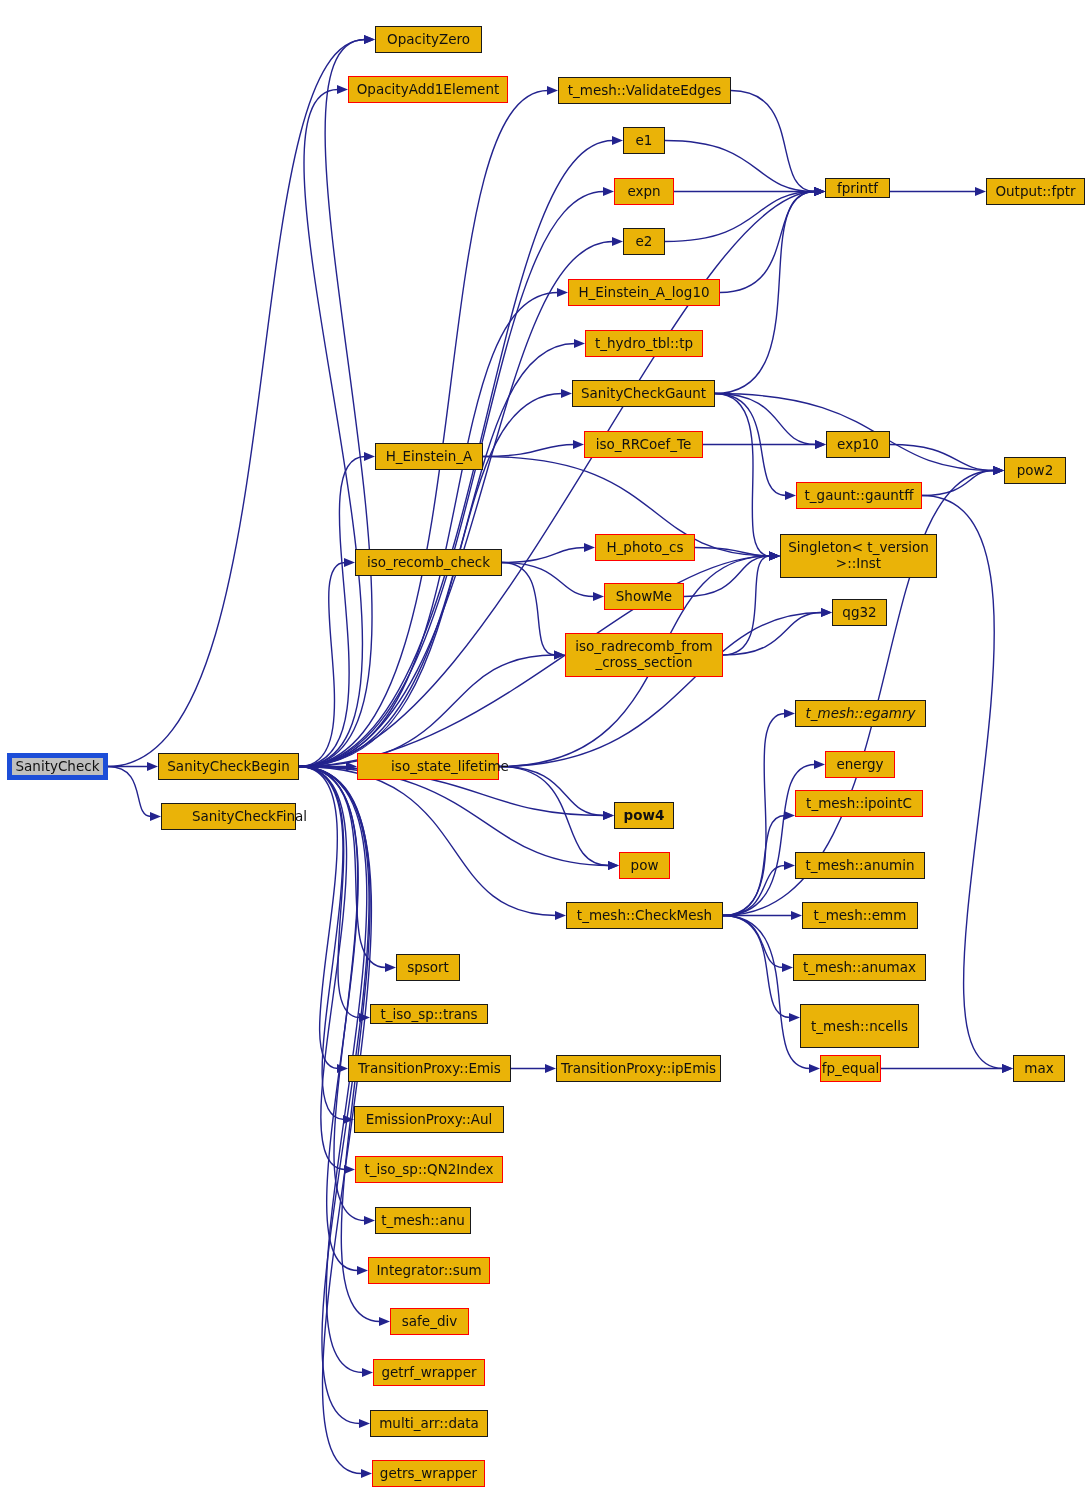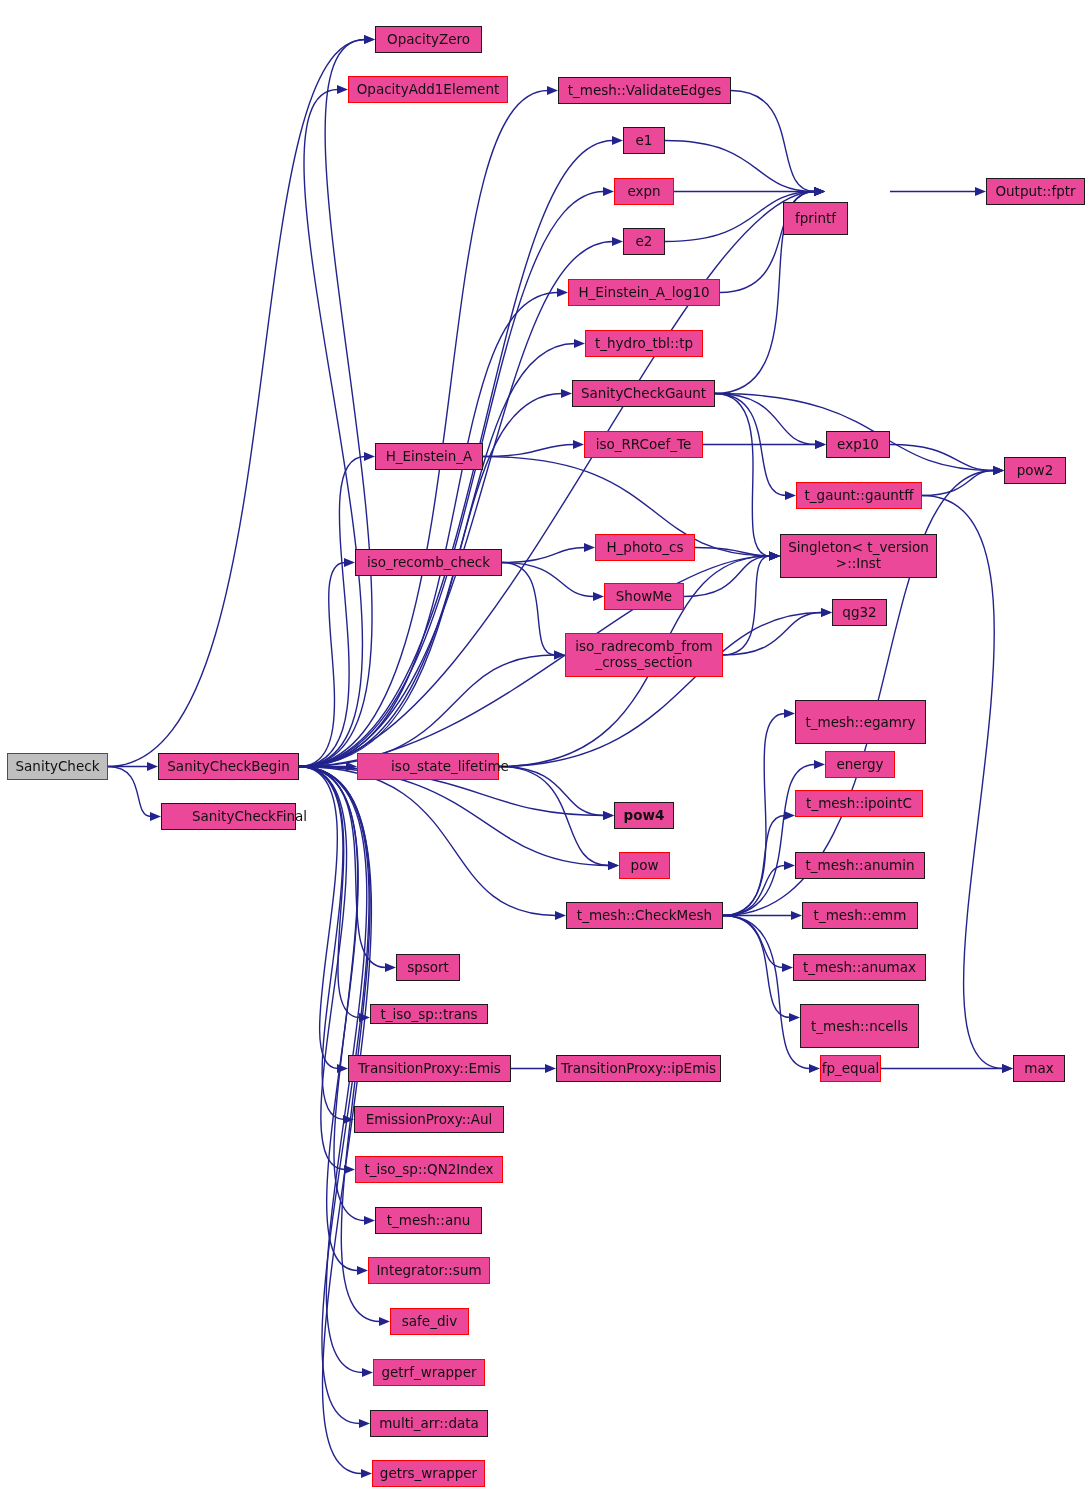--- a/index.html
+++ b/index.html
@@ -1,23 +1,23 @@
 <!DOCTYPE html>
 <html><head>
 <meta charset="utf-8">
 <style>
   html,body{margin:0;padding:0;background:#ffffff;}
   body{font-family:"DejaVu Sans","Liberation Sans",sans-serif;}
   #graph-root{position:relative;width:1091px;height:1494px;background:#fff;overflow:hidden;}
   svg.edges{position:absolute;left:0;top:0;width:1091px;height:1494px;}
   .node{position:absolute;box-sizing:border-box;display:flex;align-items:center;justify-content:center;
-        background:#ec4899;border:1px solid #1a1a1a;color:#111111;font-size:13.5px;line-height:1.08;
+        background:#eab308;border:1px solid #1a1a1a;color:#111111;font-size:13.5px;line-height:1.08;
         text-align:center;white-space:pre;padding:0 4px;}
   .node.red{border:1px solid #ff0000;}
-  .node.cur{background:#bfbfbf;border:1px solid #1d4ed8;}
+  .node.cur{background:#bfbfbf;border:5px solid #1d4ed8;}
   .node.two{line-height:1.15;}
   .edge{fill:none;stroke:#23238e;stroke-width:1.4;}
   .arrow{fill:#23238e;stroke:none;}
 </style>
 </head>
 <body>
 
 <div id="graph-root">
   <svg class="edges" viewBox="0 0 1091 1494">
     <defs></defs>
@@ -179,46 +179,46 @@
       <div class="node red" style="left: 568px; top: 279px; width: 152px; height: 27px;">H_Einstein_A_log10</div>
       <div class="node red" style="left: 585px; top: 330px; width: 118px; height: 27px;">t_hydro_tbl::tp</div>
       <div class="node" style="left: 572px; top: 380px; width: 143px; height: 27px;">SanityCheckGaunt</div>
       <div class="node" style="left: 375px; top: 443px; width: 108px; height: 27px;">H_Einstein_A</div>
       <div class="node red" style="left: 584px; top: 431px; width: 119px; height: 27px;">iso_RRCoef_Te</div>
       <div class="node" style="left: 355px; top: 549px; width: 147px; height: 27px;">iso_recomb_check</div>
       <div class="node red" style="left: 595px; top: 534px; width: 100px; height: 27px;">H_photo_cs</div>
       <div class="node red" style="left: 604px; top: 583px; width: 80px; height: 27px;">ShowMe</div>
       <div class="node red two" style="left: 565px; top: 633px; width: 158px; height: 44px;">iso_radrecomb_from
 _cross_section</div>
-      <div class="node" style="left: 783px; top: 178px; width: 65px; height: 33px; margin-top: 24px;">fprintf</div>
+      <div class="node" style="left: 825px; top: 178px; width: 65px; height: 20px;">fprintf</div>
       <div class="node" style="left: 986px; top: 178px; width: 99px; height: 27px;">Output::fptr</div>
       <div class="node" style="left: 826px; top: 431px; width: 64px; height: 27px;">exp10</div>
       <div class="node red" style="left: 796px; top: 482px; width: 126px; height: 27px;">t_gaunt::gauntff</div>
       <div class="node two" style="left: 780px; top: 534px; width: 157px; height: 44px;">Singleton&lt; t_version
 &gt;::Inst</div>
       <div class="node" style="left: 832px; top: 599px; width: 55px; height: 27px;">qg32</div>
       <div class="node" style="left: 1004px; top: 457px; width: 62px; height: 27px;">pow2</div>
       <div class="node red" style="left: 357px; top: 753px; width: 142px; height: 27px; padding-left: 48px;">iso_state_lifetime</div>
-      <div class="node" style="left: 795px; top: 700px; width: 131px; height: 44px;">t_mesh::egamry</div>
+      <div class="node" style="left: 795px; top: 700px; width: 131px; height: 27px; font-style: italic;">t_mesh::egamry</div>
       <div class="node red" style="left: 825px; top: 751px; width: 70px; height: 27px;">energy</div>
       <div class="node red" style="left: 795px; top: 790px; width: 128px; height: 27px;">t_mesh::ipointC</div>
       <div class="node" style="left: 795px; top: 852px; width: 130px; height: 27px;">t_mesh::anumin</div>
       <div class="node" style="left: 614px; top: 802px; width: 60px; height: 27px; font-weight: bold;">pow4</div>
       <div class="node red" style="left: 619px; top: 852px; width: 51px; height: 27px;">pow</div>
       <div class="node" style="left: 566px; top: 902px; width: 157px; height: 27px;">t_mesh::CheckMesh</div>
       <div class="node" style="left: 802px; top: 902px; width: 116px; height: 27px;">t_mesh::emm</div>
       <div class="node" style="left: 793px; top: 954px; width: 133px; height: 27px;">t_mesh::anumax</div>
       <div class="node" style="left: 800px; top: 1004px; width: 119px; height: 44px;">t_mesh::ncells</div>
       <div class="node" style="left: 396px; top: 954px; width: 64px; height: 27px;">spsort</div>
       <div class="node" style="left: 370px; top: 1004px; width: 118px; height: 20px;">t_iso_sp::trans</div>
       <div class="node" style="left: 348px; top: 1055px; width: 163px; height: 27px;">TransitionProxy::Emis</div>
       <div class="node" style="left: 556px; top: 1055px; width: 165px; height: 27px;">TransitionProxy::ipEmis</div>
       <div class="node" style="left: 354px; top: 1106px; width: 150px; height: 27px;">EmissionProxy::Aul</div>
       <div class="node red" style="left: 355px; top: 1156px; width: 148px; height: 27px;">t_iso_sp::QN2Index</div>
-      <div class="node" style="left: 375px; top: 1207px; width: 107px; height: 27px;">t_mesh::anu</div>
+      <div class="node" style="left: 375px; top: 1207px; width: 96px; height: 27px;">t_mesh::anu</div>
       <div class="node red" style="left: 368px; top: 1257px; width: 122px; height: 27px;">Integrator::sum</div>
       <div class="node red" style="left: 390px; top: 1308px; width: 79px; height: 27px;">safe_div</div>
       <div class="node red" style="left: 373px; top: 1359px; width: 112px; height: 27px;">getrf_wrapper</div>
       <div class="node" style="left: 370px; top: 1410px; width: 118px; height: 27px;">multi_arr::data</div>
       <div class="node red" style="left: 372px; top: 1460px; width: 113px; height: 27px;">getrs_wrapper</div>
       <div class="node red" style="left: 820px; top: 1055px; width: 61px; height: 27px;">fp_equal</div>
       <div class="node" style="left: 1013px; top: 1055px; width: 52px; height: 27px;">max</div>
     </div>
 </div>
 

